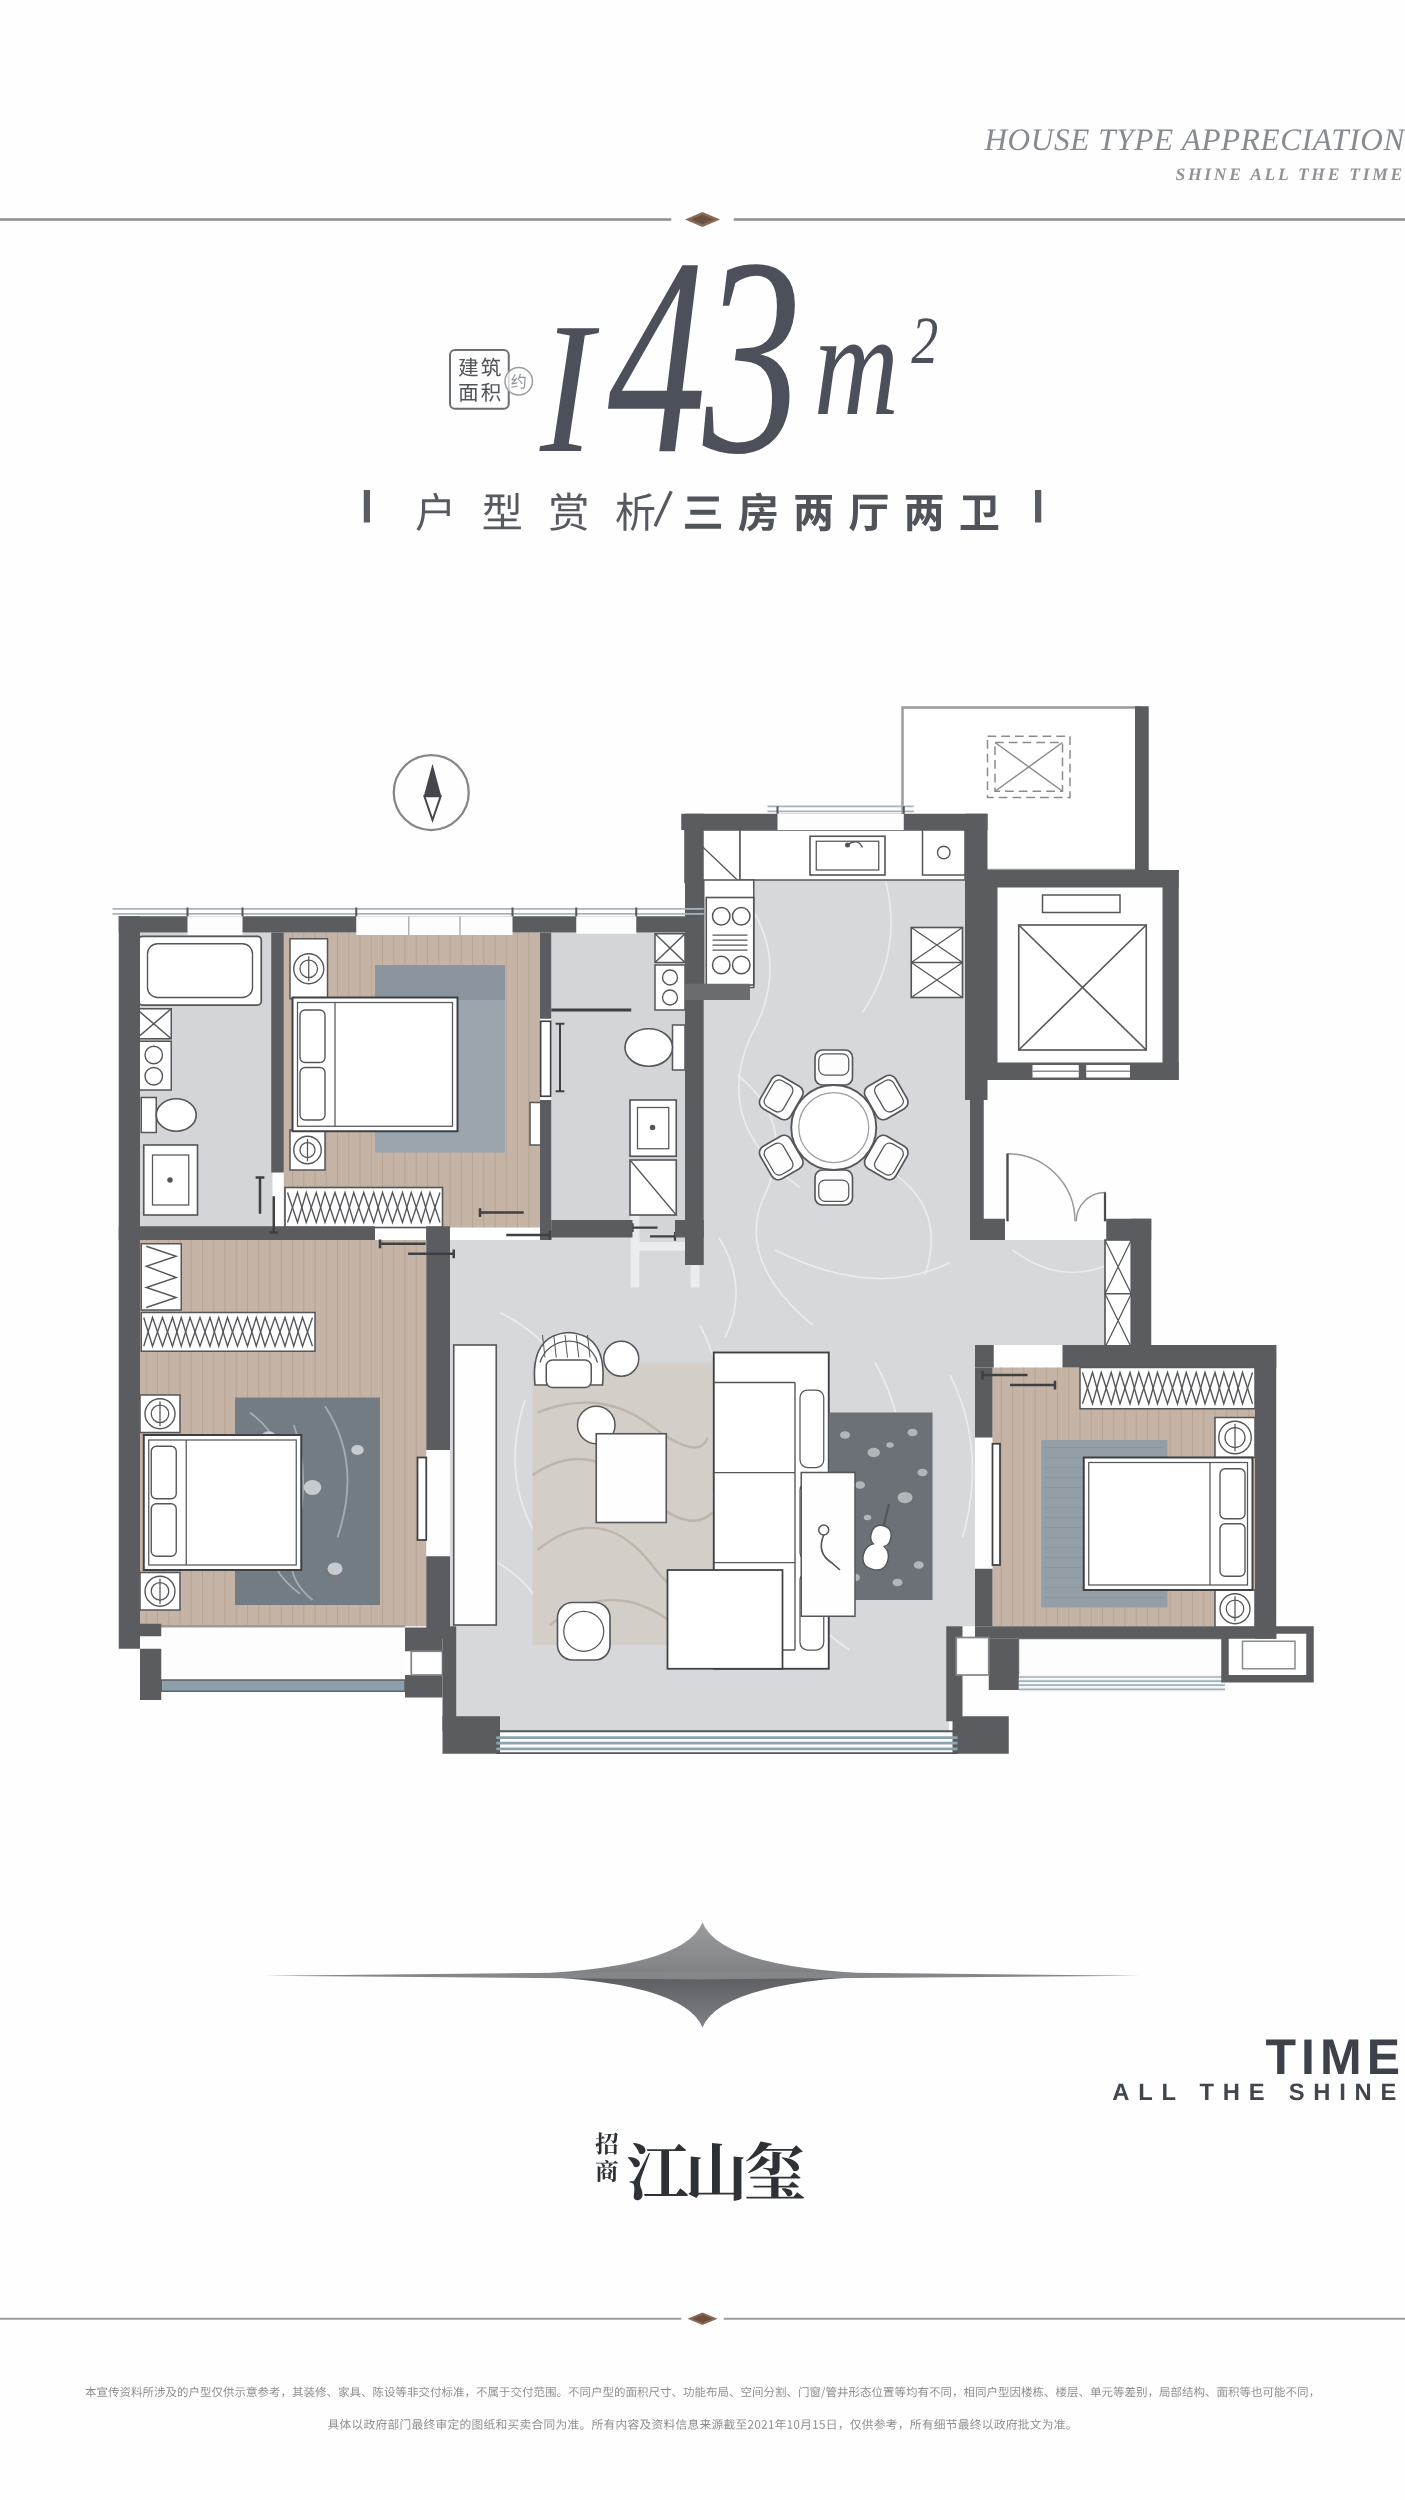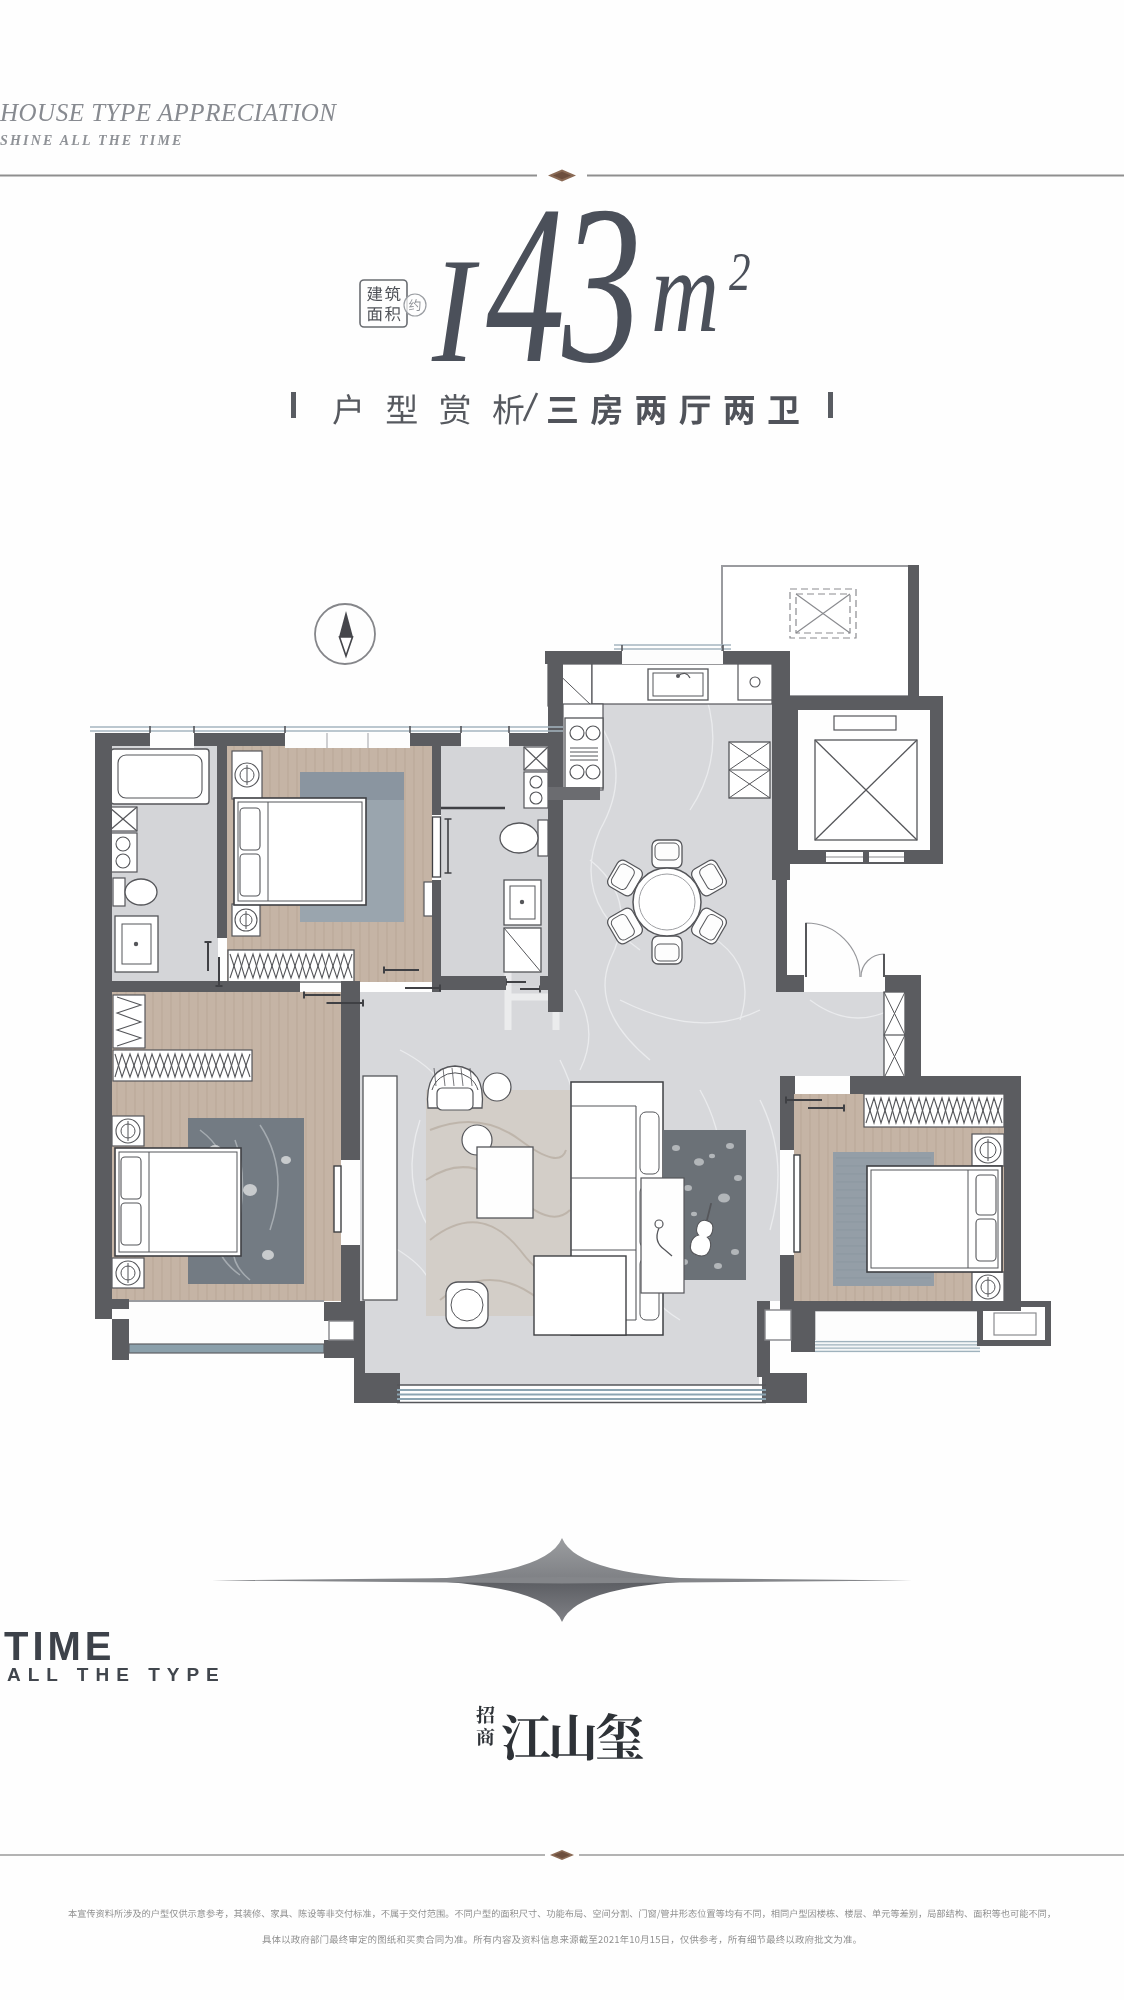--- a/index.html
+++ b/index.html
@@ -1,17 +1,17 @@
 <!DOCTYPE html>
 <html><head><meta charset="utf-8"><style>
 html,body{margin:0;padding:0;}
 body{width:1124px;height:2000px;position:relative;background:#fefefe;
      font-family:"Liberation Sans",sans-serif;overflow:hidden;}
 .abs{position:absolute;}
-.ctr{left:0;width:1124px;text-align:left;}
+.ctr{left:0;width:1124px;text-align:right;}
 </style></head><body>
 <svg width="0" height="0" style="position:absolute">
     <defs>
       <path id="g0" d="M394 -755V-695H581V-620H330V-561H581V-483H387V-422H581V-345H379V-288H581V-209H337V-149H581V-49H652V-149H937V-209H652V-288H899V-345H652V-422H876V-561H945V-620H876V-755H652V-840H581V-755ZM652 -561H809V-483H652ZM652 -620V-695H809V-620ZM97 -393C97 -404 120 -417 135 -425H258C246 -336 226 -259 200 -193C173 -233 151 -283 134 -343L78 -322C102 -241 132 -177 169 -126C134 -60 89 -8 37 30C53 40 81 66 92 80C140 43 183 -7 218 -70C323 30 469 55 653 55H933C937 35 951 2 962 -14C911 -13 694 -13 654 -13C485 -13 347 -35 249 -132C290 -225 319 -342 334 -483L292 -493L278 -492H192C242 -567 293 -661 338 -758L290 -789L266 -778H64V-711H237C197 -622 147 -540 129 -515C109 -483 84 -458 66 -454C76 -439 91 -408 97 -393Z"></path>
       <path id="g1" d="M543 -299C598 -245 660 -169 689 -120L747 -163C719 -211 654 -284 598 -335ZM41 -126 57 -55C157 -77 293 -108 422 -138L415 -203L275 -174V-429H413V-496H64V-429H203V-159ZM463 -508V-286C463 -180 442 -60 285 24C300 35 326 63 336 78C505 -14 536 -161 536 -284V-441H755V-57C755 12 760 29 776 42C790 56 812 60 832 60C844 60 870 60 883 60C900 60 919 57 932 52C945 45 955 35 961 19C967 4 970 -35 972 -70C952 -76 928 -88 914 -100C913 -66 912 -39 909 -27C908 -16 903 -10 899 -8C895 -6 885 -5 878 -5C869 -5 856 -5 849 -5C842 -5 837 -6 832 -9C829 -13 828 -28 828 -50V-508ZM205 -845C170 -732 110 -624 35 -554C53 -544 85 -524 99 -512C138 -554 176 -608 209 -669H264C287 -621 311 -561 320 -523L386 -549C378 -581 359 -627 339 -669H490V-734H241C255 -765 267 -796 277 -828ZM593 -842C567 -735 519 -633 456 -566C475 -555 506 -535 519 -523C552 -562 583 -613 609 -669H680C714 -622 747 -564 763 -527L829 -553C816 -585 789 -629 761 -669H942V-734H637C648 -764 658 -795 666 -826Z"></path>
       <path id="g2" d="M389 -334H601V-221H389ZM389 -395V-506H601V-395ZM389 -160H601V-43H389ZM58 -774V-702H444C437 -661 426 -614 416 -576H104V80H176V27H820V80H896V-576H493L532 -702H945V-774ZM176 -43V-506H320V-43ZM820 -43H670V-506H820Z"></path>
       <path id="g3" d="M760 -205C812 -118 867 -1 889 71L960 41C937 -30 880 -144 826 -230ZM555 -228C527 -126 476 -28 411 36C430 46 461 68 475 79C540 10 597 -98 630 -211ZM556 -697H841V-398H556ZM484 -769V-326H916V-769ZM397 -831C311 -797 162 -768 35 -750C44 -733 54 -707 57 -691C110 -697 167 -706 223 -716V-553H46V-483H212C170 -368 99 -238 32 -167C45 -148 65 -117 73 -96C126 -158 180 -259 223 -361V81H295V-384C333 -330 382 -256 401 -220L446 -283C425 -313 326 -431 295 -464V-483H453V-553H295V-730C349 -742 399 -756 440 -771Z"></path>
       <path id="g4" d="M40 -53 52 20C154 -1 293 -29 427 -56L422 -122C281 -95 135 -68 40 -53ZM498 -415C571 -350 655 -258 691 -196L747 -243C709 -306 624 -394 549 -457ZM61 -424C76 -432 101 -437 231 -452C185 -388 142 -337 123 -317C91 -281 66 -256 44 -252C53 -233 64 -199 68 -184C91 -196 127 -204 413 -252C410 -267 409 -295 410 -316L174 -281C256 -369 338 -479 408 -590L345 -628C325 -591 301 -553 277 -518L140 -505C204 -590 267 -699 317 -807L246 -836C199 -716 121 -589 97 -556C73 -522 55 -500 36 -495C45 -476 57 -440 61 -424ZM566 -840C534 -704 478 -568 409 -481C426 -471 458 -450 472 -439C502 -480 530 -530 555 -586H849C838 -193 824 -43 794 -10C783 3 772 7 753 6C729 6 672 6 609 0C623 21 632 51 633 72C689 76 747 77 780 73C815 70 837 61 859 33C897 -15 909 -166 922 -618C922 -628 923 -656 923 -656H584C604 -710 623 -767 638 -825Z"></path>
       <path id="g5" d="M247 -615H769V-414H246L247 -467ZM441 -826C461 -782 483 -726 495 -685H169V-467C169 -316 156 -108 34 41C52 49 85 72 99 86C197 -34 232 -200 243 -344H769V-278H845V-685H528L574 -699C562 -738 537 -799 513 -845Z"></path>
       <path id="g6" d="M635 -783V-448H704V-783ZM822 -834V-387C822 -374 818 -370 802 -369C787 -368 737 -368 680 -370C691 -350 701 -321 705 -301C776 -301 825 -302 855 -314C885 -325 893 -344 893 -386V-834ZM388 -733V-595H264V-601V-733ZM67 -595V-528H189C178 -461 145 -393 59 -340C73 -330 98 -302 108 -288C210 -351 248 -441 259 -528H388V-313H459V-528H573V-595H459V-733H552V-799H100V-733H195V-602V-595ZM467 -332V-221H151V-152H467V-25H47V45H952V-25H544V-152H848V-221H544V-332Z"></path>
@@ -609,21 +609,21 @@
         <stop offset="0" stop-color="#9b9da0"></stop>
         <stop offset="0.5" stop-color="#7e8084"></stop>
         <stop offset="0.52" stop-color="#5c5e63"></stop>
         <stop offset="1" stop-color="#808186"></stop>
       </linearGradient>
     </defs>
     <path d="M397,50 Q546,47.5 562,8 Q578,47.5 727,50 Q578,52.5 562,92 Q546,52.5 397,50 Z" fill="url(#starg)"></path>
     <path d="M212,50.5 L562,47 L912,50.5 L562,53.5 Z" fill="#84868a"></path>
   </svg>
 <div class="abs ctr" style="top:1624px;font-size:40px;font-weight:bold;letter-spacing:4px;color:#3d424a;text-indent:4px;">TIME</div>
-<div class="abs ctr" style="top:1664px;font-size:19px;font-weight:bold;letter-spacing:7px;color:#41464d;text-indent:7px;">ALL THE TYPE</div>
+<div class="abs ctr" style="top:1664px;font-size:19px;font-weight:bold;letter-spacing:7px;color:#41464d;text-indent:7px;">ALL THE SHINE</div>
 <svg class="abs" style="left:430px;top:1695px" width="260" height="80" viewBox="0 0 260 80">
     <use href="#g14" transform="translate(46.0,27.0) scale(0.019000)" fill="#2f3338"></use>
     <use href="#g15" transform="translate(46.0,49.0) scale(0.019000)" fill="#2f3338"></use>
     <use href="#g16" transform="translate(71.0,61.0) scale(0.050000)" fill="#2e3237"></use>
     <use href="#g17" transform="translate(118.0,61.0) scale(0.050000)" fill="#2e3237"></use>
     <use href="#g18" transform="translate(165.0,61.0) scale(0.050000)" fill="#2e3237"></use>
   </svg>
 <svg class="abs" style="left:0;top:1845px" width="1124" height="20" viewBox="0 0 1124 20">
     <line x1="0" y1="10" x2="545" y2="10" stroke="#9a9a9a" stroke-width="1.6"></line>
     <line x1="579" y1="10" x2="1124" y2="10" stroke="#9a9a9a" stroke-width="1.6"></line>

